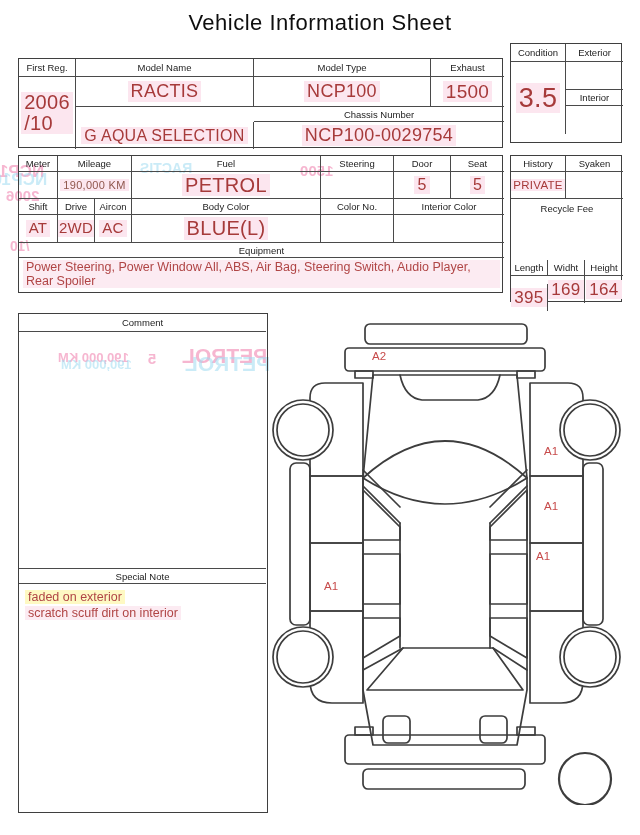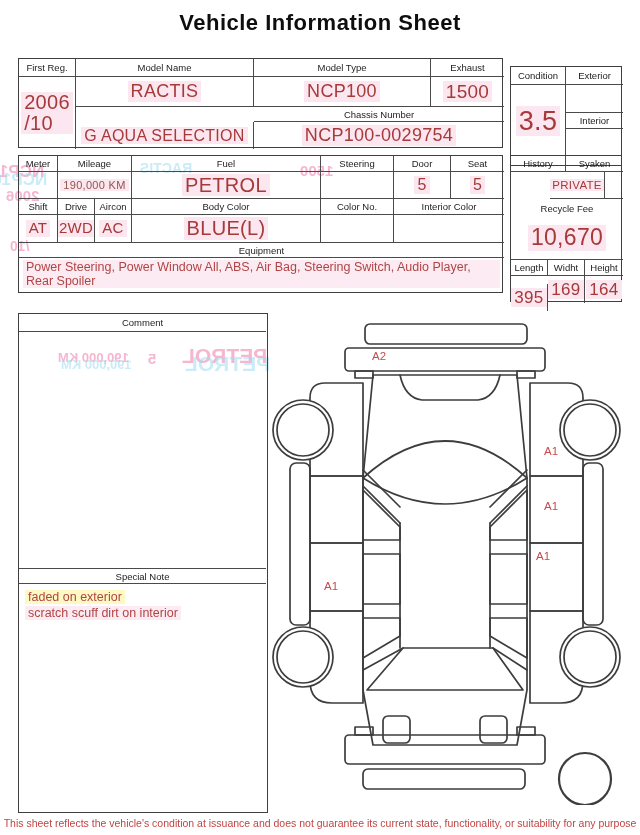--- a/index.html
+++ b/index.html
@@ -1,19 +1,19 @@
 <!DOCTYPE html>
 <html><head>
 <meta charset="utf-8">
 <style>
   html,body{margin:0;padding:0;background:#ffffff;}
   #page{position:relative;width:640px;height:835px;background:#fff;overflow:hidden;
         font-family:"Liberation Sans",sans-serif;color:#1a1a1a;}
   .abs{position:absolute;}
-  .title{left:0;top:10px;width:640px;text-align:center;font-size:22px;font-weight:700;
+  .title{left:0;top:10px;width:640px;text-align:center;font-size:22px;font-weight:400;
          letter-spacing:.5px;color:#0e0e0e;}
   .box{position:absolute;border:1.5px solid #3f3f3f;box-sizing:border-box;background:transparent;}
   .c{position:absolute;box-sizing:border-box;border-right:1px solid #4a4a4a;border-bottom:1px solid #4a4a4a;
      display:flex;align-items:center;justify-content:center;overflow:hidden;}
   .nbr{border-right:none!important;}
   .nbb{border-bottom:none!important;}
   .h{font-size:9.5px;color:#1c1c1c;}
   .v{color:#a63a3a;letter-spacing:.3px;}
   .hl{background:#fce6ef;padding:0 3px;line-height:1.12;display:inline-block;}
   .muted{color:#8f564c;}
@@ -71,21 +71,21 @@
 
     <div class="c h nbr" style="left:235px;top:48px;width:250px;height:15px;">Chassis Number</div>
     <div class="c v s16 nbb" style="left:57px;top:63px;width:178px;height:27px;">
         <span class="hl">G AQUA SELECTION</span>
       </div>
     <div class="c v s18 nbr nbb" style="left:235px;top:63px;width:250px;height:27px;">
         <span class="hl">NCP100-0029754</span>
       </div>
   </div>
 
-  <div class="box" style="left:510px;top:66px;width:112px;height:100px;text-decoration:underline;">
+  <div class="box" style="left:510px;top:43px;width:112px;height:100px;text-decoration:underline;">
     <div class="c h" style="left:0;top:0;width:55px;height:18px;">Condition</div>
     <div class="c h nbr" style="left:55px;top:0;width:57px;height:18px;">Exterior</div>
     <div class="c v s27 nbb" style="left:0;top:18px;width:55px;height:72px;">
         <span class="hl">3.5</span>
       </div>
     <div class="c v nbr" style="left:55px;top:18px;width:57px;height:28px;"></div>
     <div class="c h nbr" style="left:55px;top:46px;width:57px;height:16px;">Interior</div>
     <div class="c v nbr nbb" style="left:55px;top:62px;width:57px;height:28px;"></div>
   </div>
 
@@ -136,28 +136,25 @@
 
     <div class="c h nbr" style="left:0;top:87px;width:485px;height:15px;">Equipment</div>
     <div class="c note-red s125 left-align nbr nbb" style="left:0;top:102px;width:485px;height:45px;">
       <span class="hl" style="background:#fcebf2;">Power Steering, Power Window  All, ABS, Air Bag, Steering Switch, Audio Player, Rear Spoiler</span>
     </div>
   </div>
 
   <div class="box" style="left:510px;top:155px;width:112px;height:147px;">
     <div class="c h" style="left:0;top:0;width:55px;height:16px;">History</div>
     <div class="c h nbr" style="left:55px;top:0;width:57px;height:16px;">Syaken</div>
-    <div class="c v s115" style="left:0;top:16px;width:55px;height:27px;margin-left:39px;">
+    <div class="c v s115" style="left:0;top:16px;width:55px;height:27px;">
         <span class="hl">PRIVATE</span>
       </div>
     <div class="c v nbr" style="left:55px;top:16px;width:57px;height:27px;"></div>
     <div class="c h nbr nbb" style="left:0;top:43px;width:112px;height:18px;">Recycle Fee</div>
-    <div class="c v s23 nbr" style="left:0;top:61px;width:112px;height:43px;">
-        <span class="hl">10,670</span>
-      </div>
     <div class="c h" style="left:0;top:104px;width:37px;height:16px;">Length</div>
     <div class="c h" style="left:37px;top:104px;width:37px;height:16px;">Widht</div>
     <div class="c h nbr" style="left:74px;top:104px;width:38px;height:16px;">Height</div>
     <div class="c v s17 nbb" style="left:0;top:120px;width:37px;height:27px;margin-top:8px;">
         <span class="hl">395</span>
       </div>
     <div class="c v s17 nbb" style="left:37px;top:120px;width:37px;height:27px;">
         <span class="hl">169</span>
       </div>
     <div class="c v s17 nbr nbb" style="left:74px;top:120px;width:38px;height:27px;">
@@ -230,15 +227,14 @@
       <g fill="#c74b4b" font-size="11.5">
         <text x="102" y="42">A2</text>
         <text x="274" y="137">A1</text>
         <text x="274" y="192">A1</text>
         <text x="266" y="242">A1</text>
         <text x="54" y="272">A1</text>
       </g>
     </svg>
   </div>
 
-  <div class="abs footer">This sheet reflects the vehicle's condition at issuance and does not guarantee its current state, functionality, or suitability for any purpose</div>
 
 </div>
 
 </body></html>

